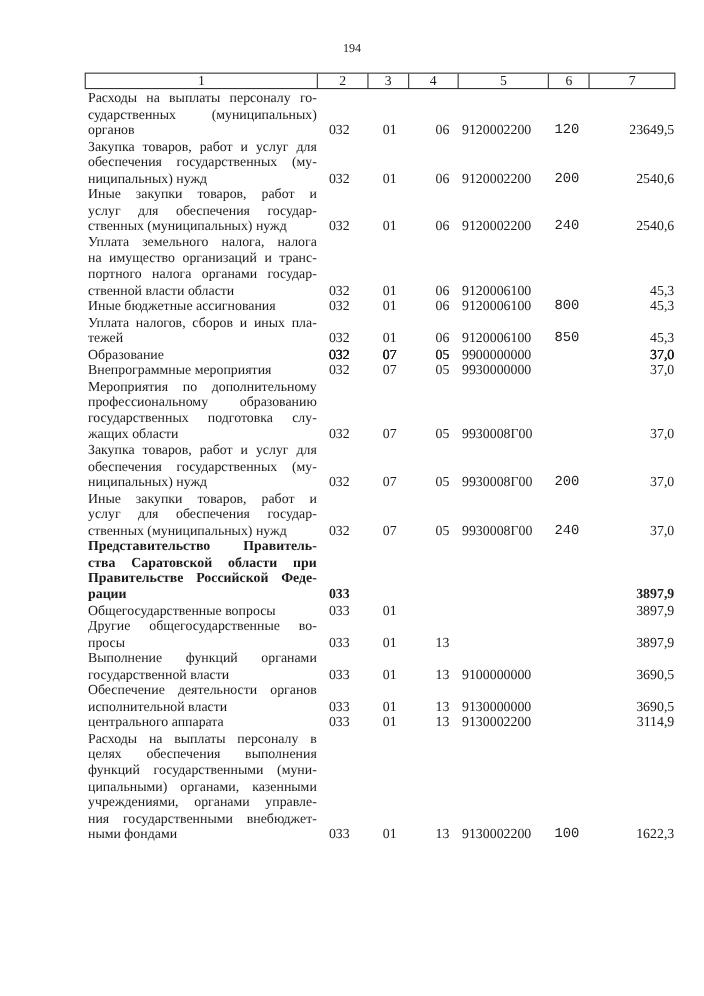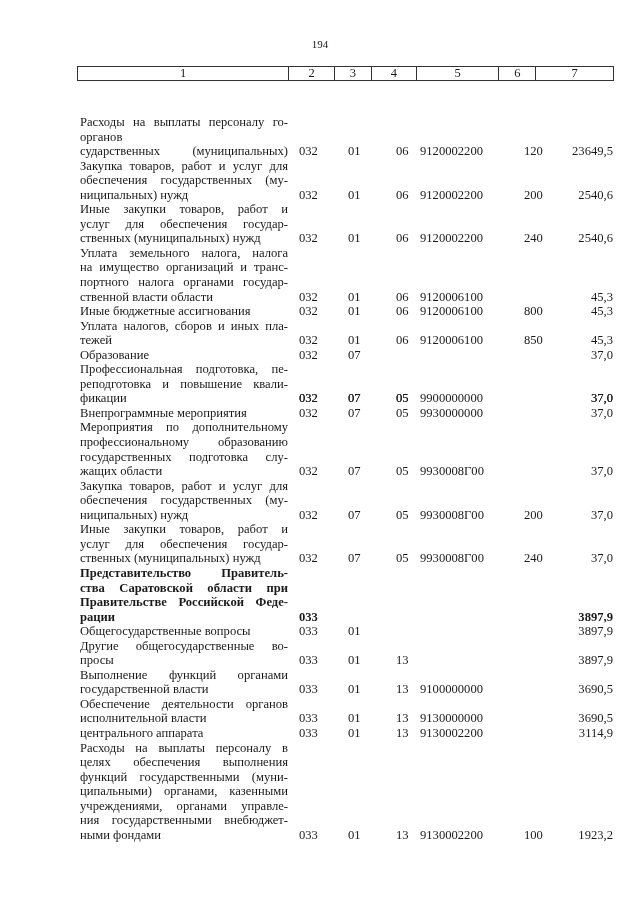--- a/index.html
+++ b/index.html
@@ -6,32 +6,32 @@
   body { width: 640px; height: 905px; position: relative; overflow: hidden;
          font-family: "Liberation Serif", "DejaVu Serif", serif; color: #1a1a1a; }
   .page-num { position: absolute; top: 38px; left: 0; width: 640px; text-align: center;
               font-size: 11px; }
   .hdr { position: absolute; top: 66px; left: 77px; width: 537px; height: 15px;
          border: 1px solid #333; box-sizing: border-box; display: flex; font-size: 12.5px; }
   .hdr div { border-right: 1px solid #333; text-align: center; line-height: 13px; box-sizing: border-box; }
   .hdr div:last-child { border-right: none; }
   .c1 { width: 212px; } .c2 { width: 46px; } .c3 { width: 37px; } .c4 { width: 45px; }
   .c5 { width: 83px; } .c6 { width: 37px; } .c7 { width: 77px; }
-  .rows { position: absolute; top: 82px; left: 0; width: 640px; margin-top: 33px; }
+  .rows { position: absolute; top: 82px; left: 0; width: 640px; }
   .row { position: relative; display: flex; font-size: 12.6px; line-height: 14.55px; }
   .row .name { position: relative; left: 80px; width: 208px; text-align: justify;
                text-align-last: left; }
   .row .name .ln { display: block; text-align: justify; text-align-last: justify; white-space: nowrap; }
   .row .name .ln.last { text-align-last: left; }
   .row .v { position: absolute; bottom: 0; }
   .v.c-gr { left: 299px; }
   .v.c-rz { left: 348px; }
   .v.c-pr { left: 396px; }
   .v.c-cs { left: 420px; }
-  .v.c-vr { left: 524px; }
+  .v.c-vr { left: 504px; font-family: Liberation Mono, monospace; }
   .v.c-sum { right: 27px; text-align: right; }
   .bold { font-weight: bold; }
 </style>
 </head>
 <body>
 
 <div class="page-num">194</div>
 
 <div class="hdr">
   <div class="c1">1</div>
@@ -40,22 +40,22 @@
   <div class="c4">4</div>
   <div class="c5">5</div>
   <div class="c6">6</div>
   <div class="c7">7</div>
 </div>
 
 <div class="rows" id="rows">
     <div class="row">
       <div class="name">
         <span class="ln">Расходы на выплаты персоналу го-</span>
+        <span class="ln">сударственных (муниципальных)</span>
         <span class="ln last">органов</span>
-        <span class="ln">сударственных (муниципальных)</span>
       </div>
       <span class="v c-gr">032</span>
       <span class="v c-rz">01</span>
       <span class="v c-pr">06</span>
       <span class="v c-cs">9120002200</span>
       <span class="v c-vr">120</span>
       <span class="v c-sum">23649,5</span>
     </div>
     <div class="row">
       <div class="name">
@@ -125,25 +125,20 @@
         <span class="ln last">Образование</span>
       </div>
       <span class="v c-gr">032</span>
       <span class="v c-rz">07</span>
       <span class="v c-pr"></span>
       <span class="v c-cs"></span>
       <span class="v c-vr"></span>
       <span class="v c-sum">37,0</span>
     </div>
     <div class="row">
-      <div class="name">
-        <span class="ln">Профессиональная подготовка, пе-</span>
-        <span class="ln">реподготовка и повышение квали-</span>
-        <span class="ln last">фикации</span>
-      </div>
       <span class="v c-gr">032</span>
       <span class="v c-rz">07</span>
       <span class="v c-pr">05</span>
       <span class="v c-cs"></span>
       <span class="v c-vr"></span>
       <span class="v c-sum">37,0</span>
     </div>
     <div class="row">
       <span class="v c-gr">032</span>
       <span class="v c-rz">07</span>
@@ -283,15 +278,15 @@
         <span class="ln">ципальными) органами, казенными</span>
         <span class="ln">учреждениями, органами управле-</span>
         <span class="ln">ния государственными внебюджет-</span>
         <span class="ln last">ными фондами</span>
       </div>
       <span class="v c-gr">033</span>
       <span class="v c-rz">01</span>
       <span class="v c-pr">13</span>
       <span class="v c-cs">9130002200</span>
       <span class="v c-vr">100</span>
-      <span class="v c-sum">1923,2</span>
+      <span class="v c-sum">1622,3</span>
     </div>
   </div>
 
 </body></html>

